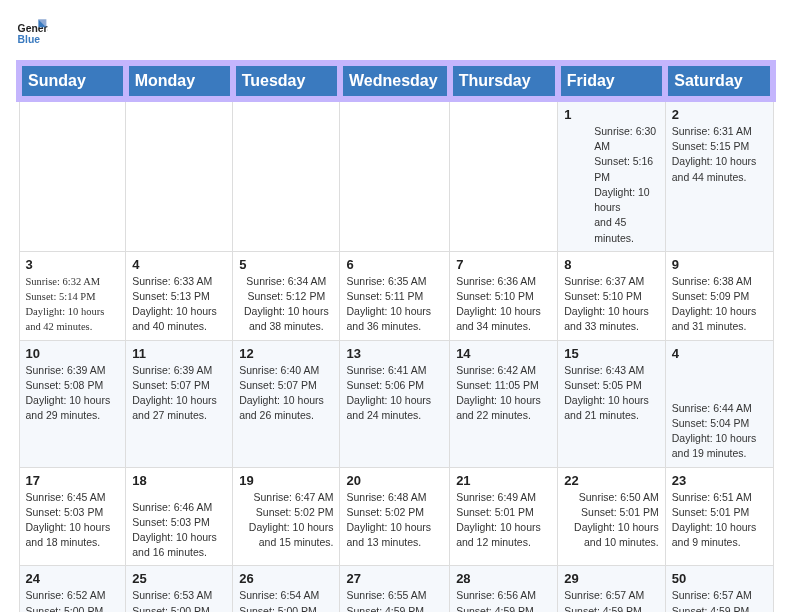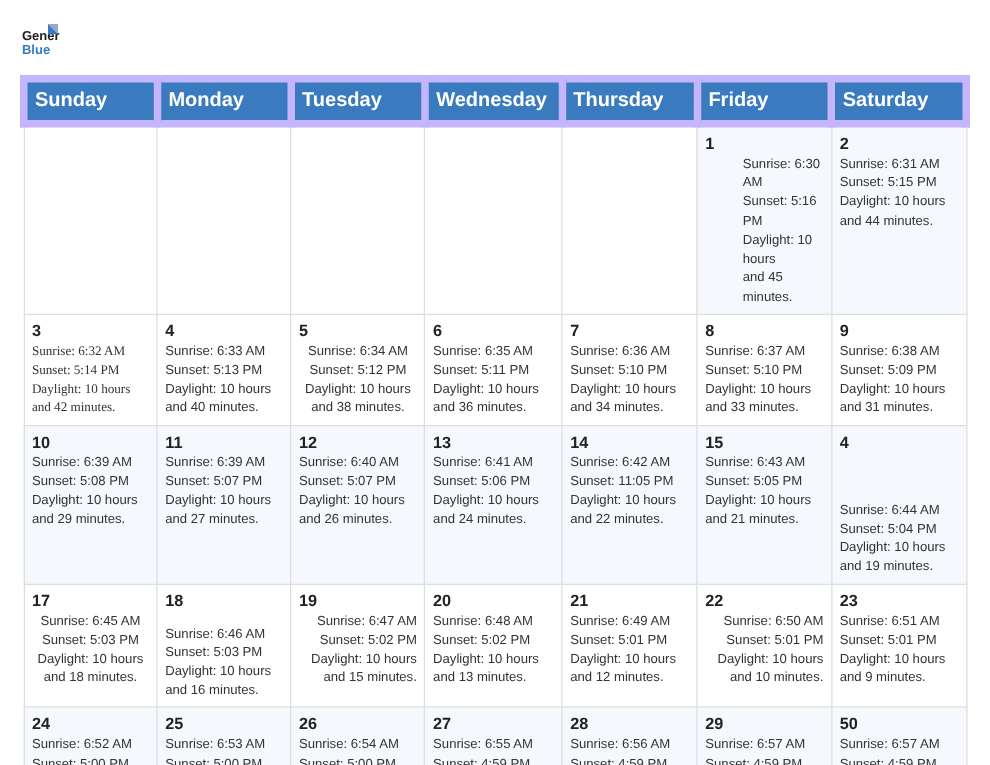--- a/index.html
+++ b/index.html
@@ -232,21 +232,21 @@
           <span class="day-num">4</span>
           <div class="day-info" style="white-space: pre-line; margin-top: 40px;">Sunrise: 6:44 AM
 Sunset: 5:04 PM
 Daylight: 10 hours
 and 19 minutes.</div>
         </td>
       </tr>
       <tr>
         <td>
           <span class="day-num">17</span>
-          <div class="day-info" style="white-space: pre-line; text-align: center;">Sunrise: 6:45 AM
+          <div class="day-info" style="white-space: pre-line;">Sunrise: 6:45 AM
 Sunset: 5:03 PM
 Daylight: 10 hours
 and 18 minutes.</div>
         </td>
         <td>
           <span class="day-num">18</span>
           <div class="day-info" style="white-space: pre-line; margin-top: 12px;">Sunrise: 6:46 AM
 Sunset: 5:03 PM
 Daylight: 10 hours
 and 16 minutes.</div>

